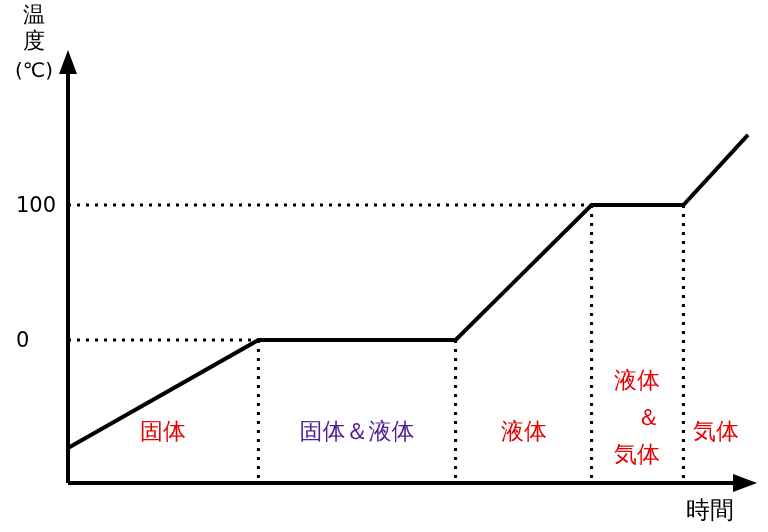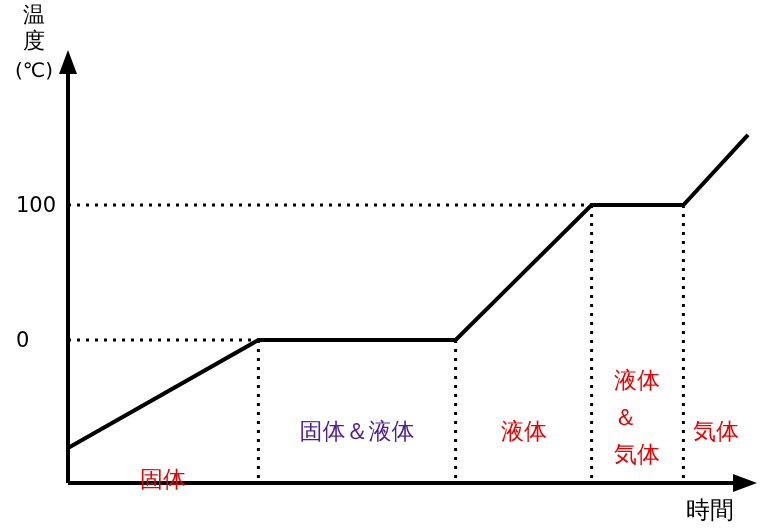--- a/index.html
+++ b/index.html
@@ -23,21 +23,21 @@
   }
   .tick-100 { top: 193px; }
   .tick-0   { top: 328px; }
   .xlab {
     position: absolute; left: 686px; top: 494px;
     font-size: 24px; color: #000; text-align: right;
   }
   .phase {
     position: absolute;
     font-size: 23px;
-    text-align: left;
+    text-align: right;
     transform: translateX(-50%);
     white-space: pre-line;
     line-height: 1.2;
   }
   .p0 { left: 163px; top: 418px; }
   .p1 { left: 357px; top: 418px; }
   .p2 { left: 524px; top: 418px; }
   .p3 { left: 637px; top: 362px; line-height: 1.6; }
   .p4 { left: 716px; top: 418px; }
 </style>
@@ -63,20 +63,20 @@
     <div>温</div>
     <div>度</div>
     <div class="unit">(℃)</div>
   </div>
 
   <div class="tick tick-100">100</div>
   <div class="tick tick-0">0</div>
 
   <div class="xlab">時間</div>
 
-  <div class="phase p0" style="color: rgb(230, 0, 0); margin-top: 48px;">固体</div>
+  <div class="phase p0" style="color: rgb(230, 0, 0);">固体</div>
   <div class="phase p1" style="color: #4c1d95;">固体＆液体</div>
   <div class="phase p2" style="color: rgb(230, 0, 0);">液体</div>
   <div class="phase p3" style="color: rgb(230, 0, 0);">液体
 ＆
 気体</div>
   <div class="phase p4" style="color: rgb(230, 0, 0);">気体</div>
 </div>
 
 </body></html>

